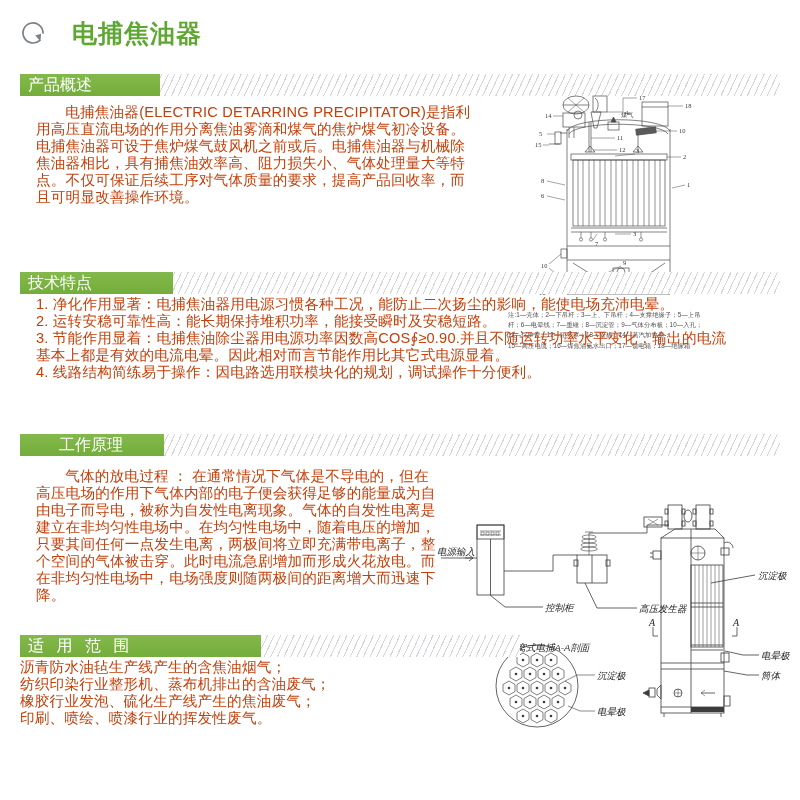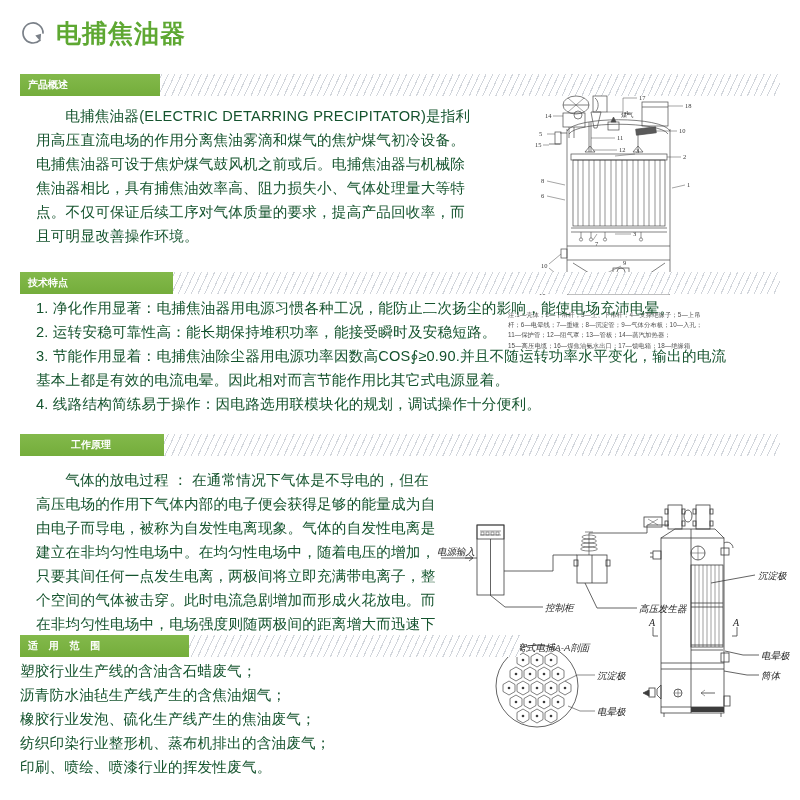--- a/index.html
+++ b/index.html
@@ -17,21 +17,21 @@
     color: #3b3b3b;
   }
 
   
   .page-header {
     position: absolute;
     left: 18px;
     top: 18px;
     display: flex;
     align-items: center;
-    gap: 8px;
+    gap: 24px;
   }
   .rotate-icon {
     width: 30px;
     height: 30px;
     flex: 0 0 30px;
     display: block;
   }
   .page-title {
     font-size: 25px;
     line-height: 30px;
@@ -58,38 +58,38 @@
   .sec-bar .chip {
     height: 22px;
     background: #7cb342;
     background-image: linear-gradient(180deg, #83b94b 0%, #74ad3b 100%);
     display: flex;
     align-items: center;
     box-sizing: border-box;
     padding: 0 10px 1px 8px;
   }
   .sec-bar .chip span {
-    font-size: 10px;
+    font-size: 16px;
     color: #ffffff;
-    font-weight: 700;
+    font-weight: 400;
     line-height: 14px;
     white-space: nowrap;
   }
   .chip-w-140 { width: 140px; }
   .chip-w-133 { width: 153px; }
   .chip-w-136 { width: 144px; justify-content: center; }
-  .chip-w-205 { width: 169px; }
+  .chip-w-205 { width: 241px; }
   .chip-spaced span { letter-spacing: 4px; }
 
   
   .body-text {
     position: absolute;
     font-size: 14.6px;
-    line-height: 24px;
-    color: #14532d;
+    line-height: 17px;
+    color: #c2410c;
     letter-spacing: 0.2px;
   }
   .body-text p { margin: 0; }
   .indent { text-indent: 2em; }
 
   
   .diagram { position: absolute; }
   .diag-svg { display: block; }
 
   .legend-note {
@@ -474,18 +474,17 @@
   </svg>
 </div>
 
 <div class="sec-bar" style="top:635px; width:500px;">
   <div class="chip chip-w-205 chip-spaced">
     <span>适 用 范 围</span>
   </div>
 </div>
 
 <div class="body-text" style="left:20px; top:659px; width:420px;">
-  <p>塑胶行业生产线的含油含石蜡废气；</p>
   <p>沥青防水油毡生产线产生的含焦油烟气；</p>
+  <p>纺织印染行业整形机、蒸布机排出的含油废气；</p>
   <p>橡胶行业发泡、硫化生产线产生的焦油废气；</p>
-  <p>纺织印染行业整形机、蒸布机排出的含油废气；</p>
   <p>印刷、喷绘、喷漆行业的挥发性废气。</p>
 </div>
 
 </body></html>

